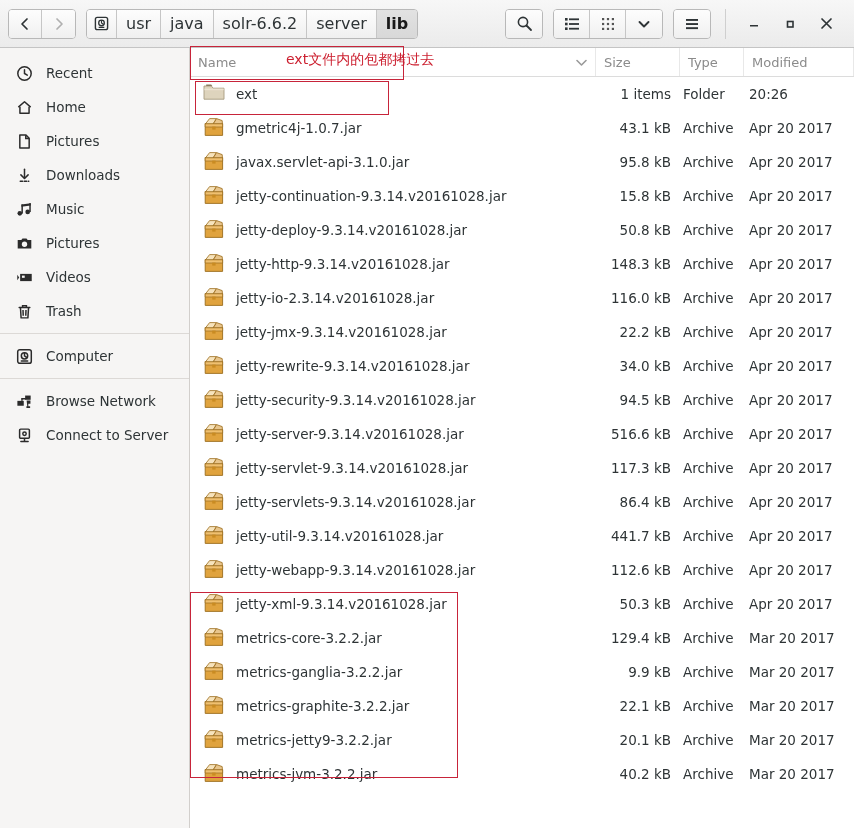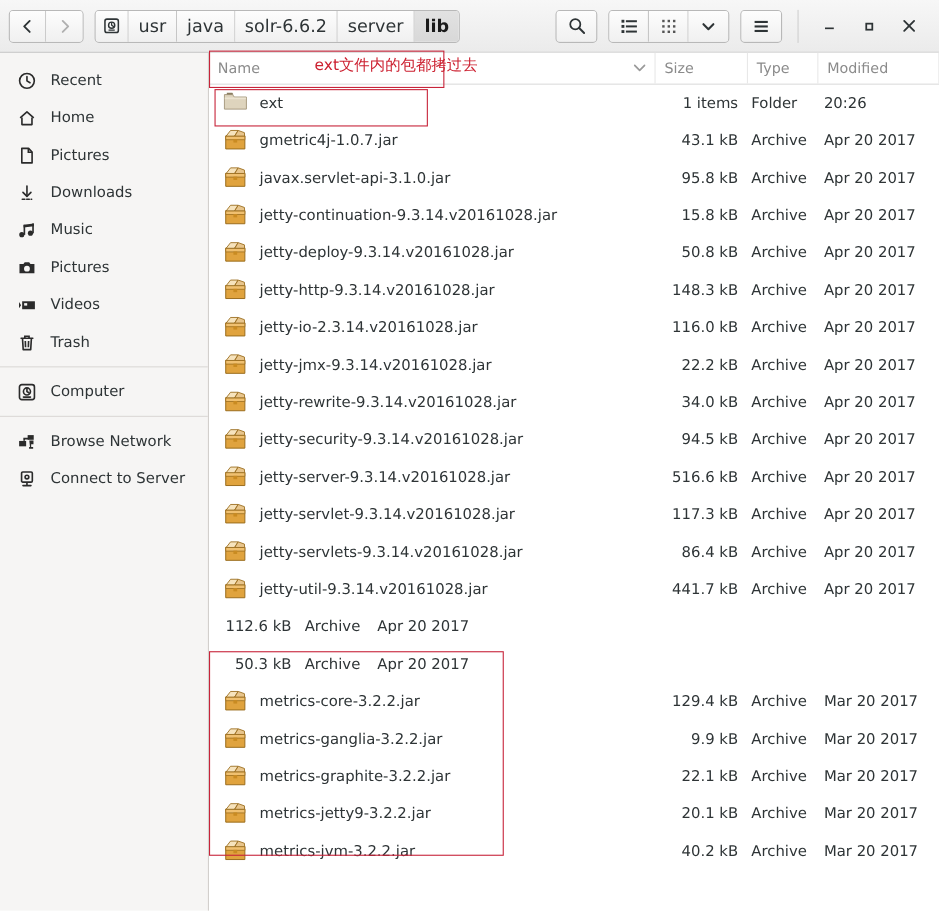--- a/index.html
+++ b/index.html
@@ -692,25 +692,45 @@
                   <path d="M10.4 7.7 L13.6 2.6 L19.2 4.6 L19.4 7.7 Z" fill="#e8c58c" stroke="#9a6c1c" stroke-width="0.8" stroke-linejoin="round"></path>
                   <rect x="9.2" y="10.6" width="3.4" height="3" fill="#c98b22"></rect>
                 </svg></span>
               <span class="fname">jetty-util-9.3.14.v20161028.jar</span>
             </div>
             <div class="cell-size">441.7 kB</div>
             <div class="cell-type">Archive</div>
             <div class="cell-mod">Apr 20 2017</div>
           </div>
           <div class="row">
+            <div class="cell-name">
+              <span class="ficon"><svg width="22" height="22" viewBox="0 0 22 22">
+                  <path d="M2.2 7.6 L19.6 7.6 L19.6 19.4 L2.2 19.4 Z" fill="#e0a33e" stroke="#9a6c1c" stroke-width="0.9"></path>
+                  <path d="M2.2 7.6 L19.6 7.6 L19.6 11 L2.2 11 Z" fill="#f0c070" stroke="#9a6c1c" stroke-width="0.7"></path>
+                  <path d="M2.6 7.7 L6.6 2.6 L13.4 2.6 L10.2 7.7 Z" fill="#f6e3bd" stroke="#9a6c1c" stroke-width="0.8" stroke-linejoin="round"></path>
+                  <path d="M10.4 7.7 L13.6 2.6 L19.2 4.6 L19.4 7.7 Z" fill="#e8c58c" stroke="#9a6c1c" stroke-width="0.8" stroke-linejoin="round"></path>
+                  <rect x="9.2" y="10.6" width="3.4" height="3" fill="#c98b22"></rect>
+                </svg></span>
+              <span class="fname">jetty-webapp-9.3.14.v20161028.jar</span>
+            </div>
             <div class="cell-size">112.6 kB</div>
             <div class="cell-type">Archive</div>
             <div class="cell-mod">Apr 20 2017</div>
           </div>
           <div class="row">
+            <div class="cell-name">
+              <span class="ficon"><svg width="22" height="22" viewBox="0 0 22 22">
+                  <path d="M2.2 7.6 L19.6 7.6 L19.6 19.4 L2.2 19.4 Z" fill="#e0a33e" stroke="#9a6c1c" stroke-width="0.9"></path>
+                  <path d="M2.2 7.6 L19.6 7.6 L19.6 11 L2.2 11 Z" fill="#f0c070" stroke="#9a6c1c" stroke-width="0.7"></path>
+                  <path d="M2.6 7.7 L6.6 2.6 L13.4 2.6 L10.2 7.7 Z" fill="#f6e3bd" stroke="#9a6c1c" stroke-width="0.8" stroke-linejoin="round"></path>
+                  <path d="M10.4 7.7 L13.6 2.6 L19.2 4.6 L19.4 7.7 Z" fill="#e8c58c" stroke="#9a6c1c" stroke-width="0.8" stroke-linejoin="round"></path>
+                  <rect x="9.2" y="10.6" width="3.4" height="3" fill="#c98b22"></rect>
+                </svg></span>
+              <span class="fname">jetty-xml-9.3.14.v20161028.jar</span>
+            </div>
             <div class="cell-size">50.3 kB</div>
             <div class="cell-type">Archive</div>
             <div class="cell-mod">Apr 20 2017</div>
           </div>
           <div class="row">
             <div class="cell-name">
               <span class="ficon"><svg width="22" height="22" viewBox="0 0 22 22">
                   <path d="M2.2 7.6 L19.6 7.6 L19.6 19.4 L2.2 19.4 Z" fill="#e0a33e" stroke="#9a6c1c" stroke-width="0.9"></path>
                   <path d="M2.2 7.6 L19.6 7.6 L19.6 11 L2.2 11 Z" fill="#f0c070" stroke="#9a6c1c" stroke-width="0.7"></path>
                   <path d="M2.6 7.7 L6.6 2.6 L13.4 2.6 L10.2 7.7 Z" fill="#f6e3bd" stroke="#9a6c1c" stroke-width="0.8" stroke-linejoin="round"></path>

